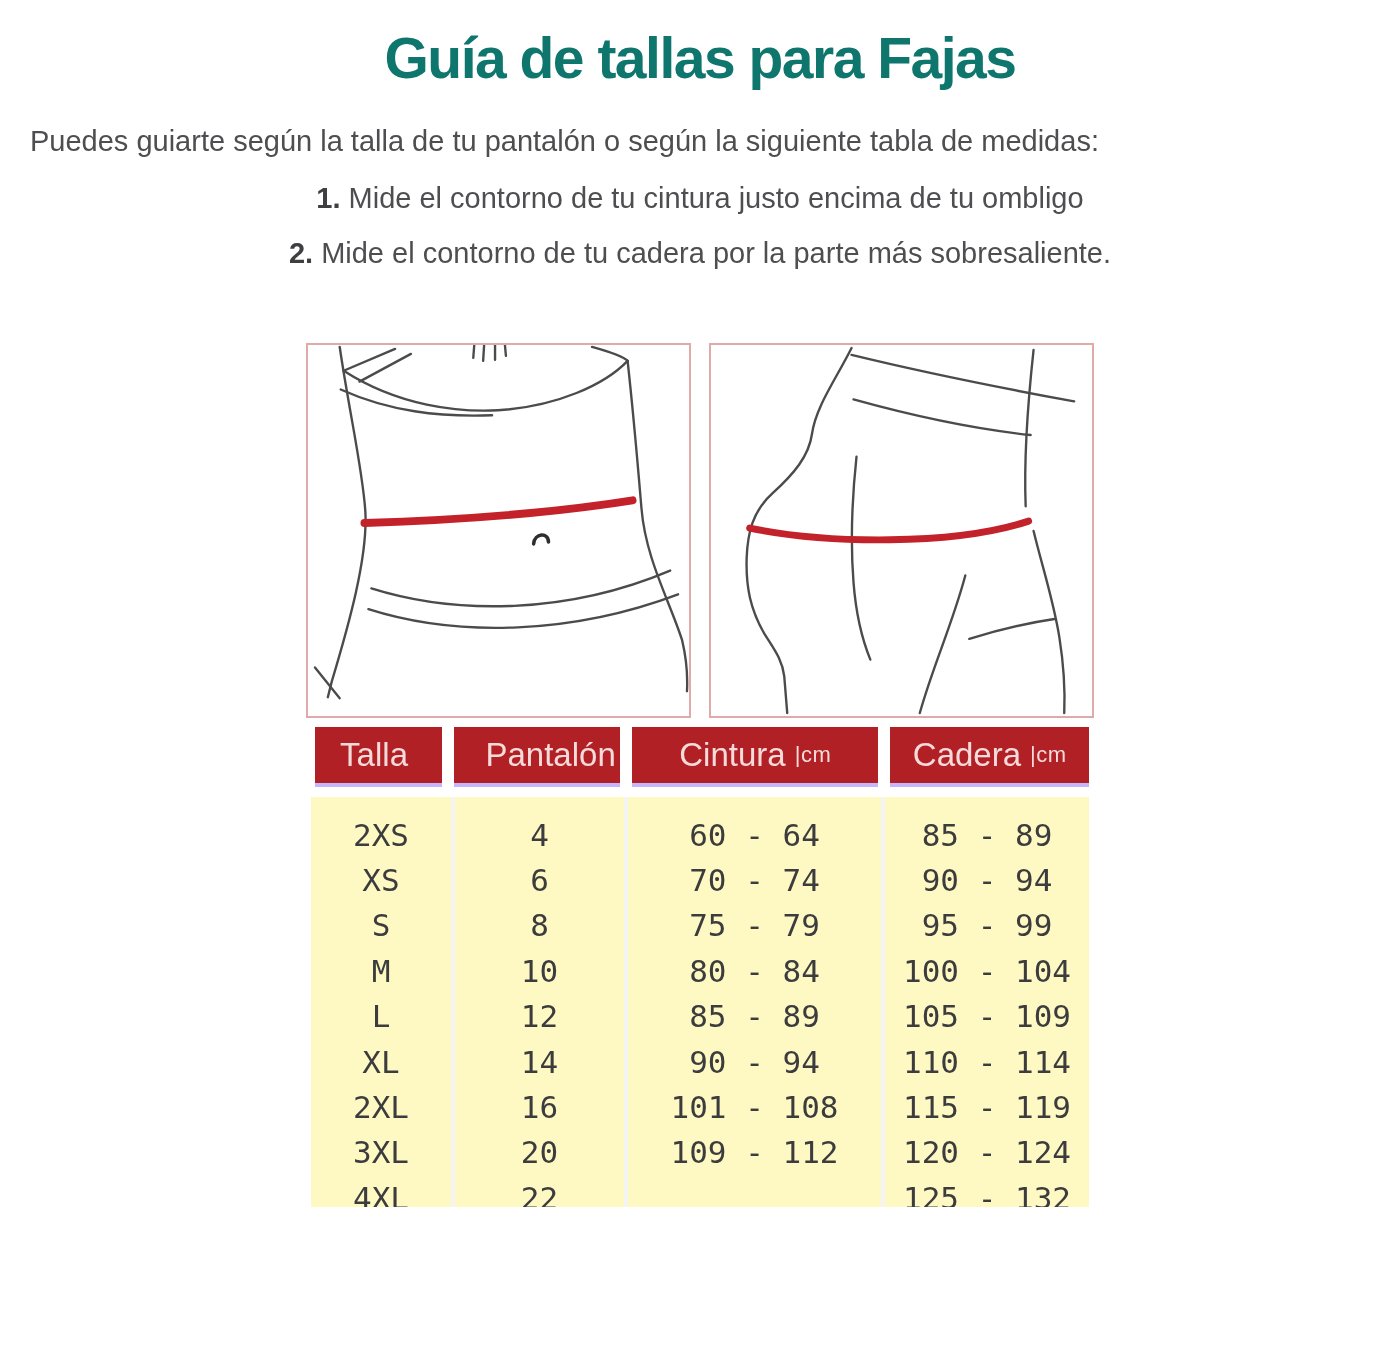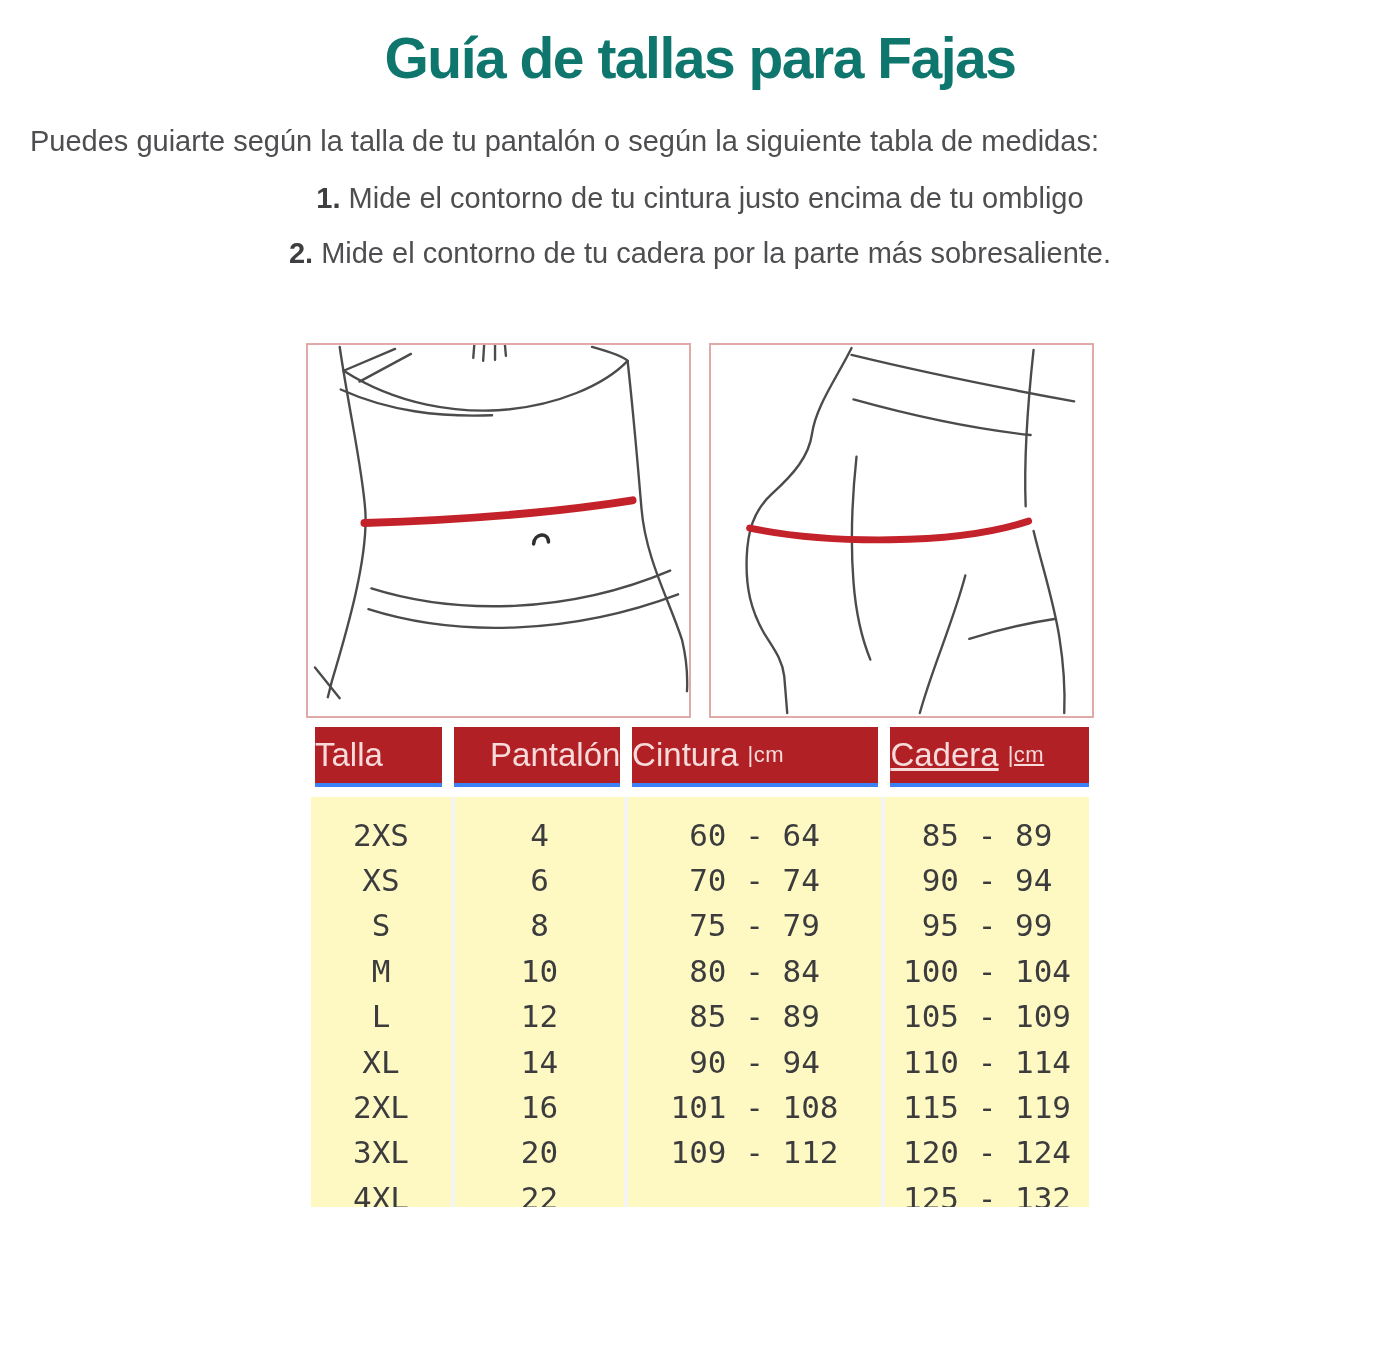--- a/index.html
+++ b/index.html
@@ -46,30 +46,30 @@
   .panel svg{display:block;width:100%;height:100%;}
 
   .size-table{width:778px;margin:9px auto 0 auto;}
   .thead{
     display:flex;gap:12px;padding-left:4px;
     height:60px;
   }
   .hbox{
     background:#b12025;
     color:#f6dbda;
-    border-bottom:4px solid #3b82f6;
+    border-bottom:4px solid #c4b5fd;
     box-sizing:border-box;
-    display:flex;align-items:center;
+    display:flex;align-items:center;justify-content:center;
     font-size:33px;
   }
   .hbox .unit{font-size:22px;margin-left:9px;letter-spacing:0.5px;}
   .hbox.c1{width:128px;}
   .hbox.c2{width:166px;padding-left:36px;}
   .hbox.c3{width:248px;}
-  .hbox.c4{width:200px;text-decoration:underline;}
+  .hbox.c4{width:200px;}
 
   .tbody{
     margin-top:10px;
     background:#fef9c3;
     height:410px;
     display:flex;
     overflow:hidden;
   }
   .col{
     box-sizing:border-box;

